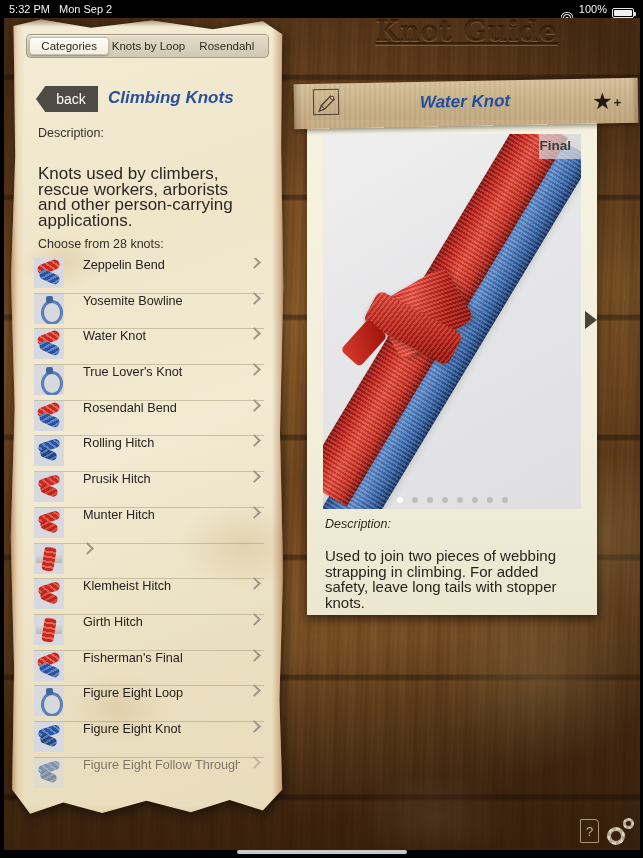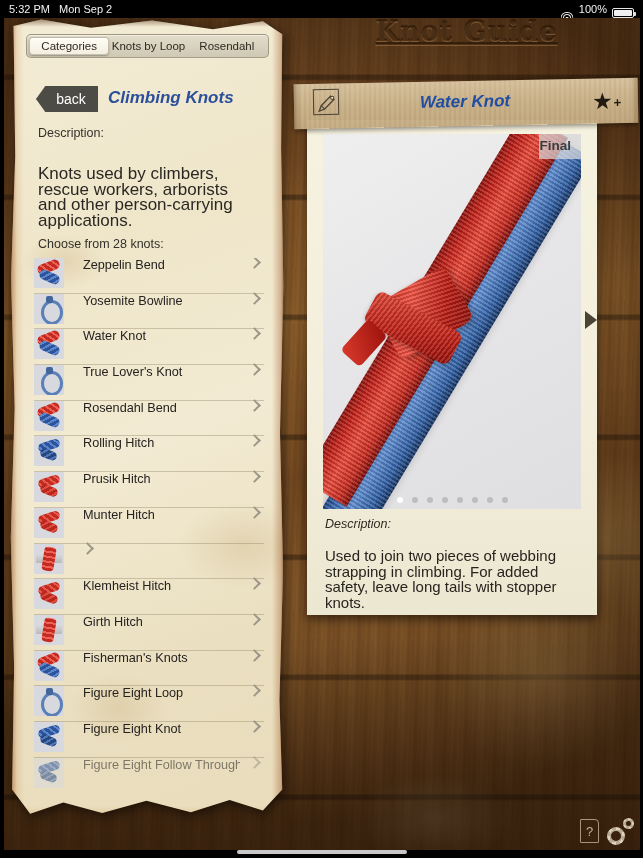--- a/index.html
+++ b/index.html
@@ -584,21 +584,21 @@
           <div class="knot-label">Klemheist Hitch</div>
           <div class="chev"></div>
         </div>
         <div class="knot-row">
           <div class="knot-thumb web"></div>
           <div class="knot-label">Girth Hitch</div>
           <div class="chev"></div>
         </div>
         <div class="knot-row">
           <div class="knot-thumb mixed"></div>
-          <div class="knot-label">Fisherman's Knots</div>
+          <div class="knot-label">Fisherman's Final</div>
           <div class="chev"></div>
         </div>
         <div class="knot-row">
           <div class="knot-thumb loop"></div>
           <div class="knot-label">Figure Eight Loop</div>
           <div class="chev"></div>
         </div>
         <div class="knot-row">
           <div class="knot-thumb blue"></div>
           <div class="knot-label">Figure Eight Knot</div>

